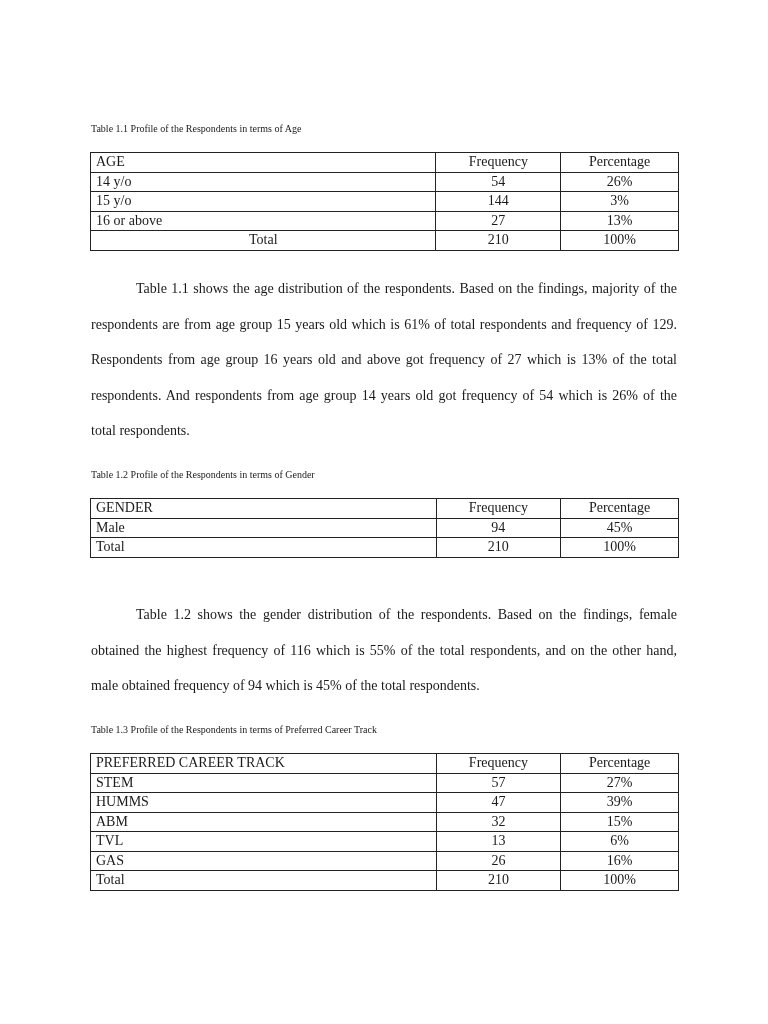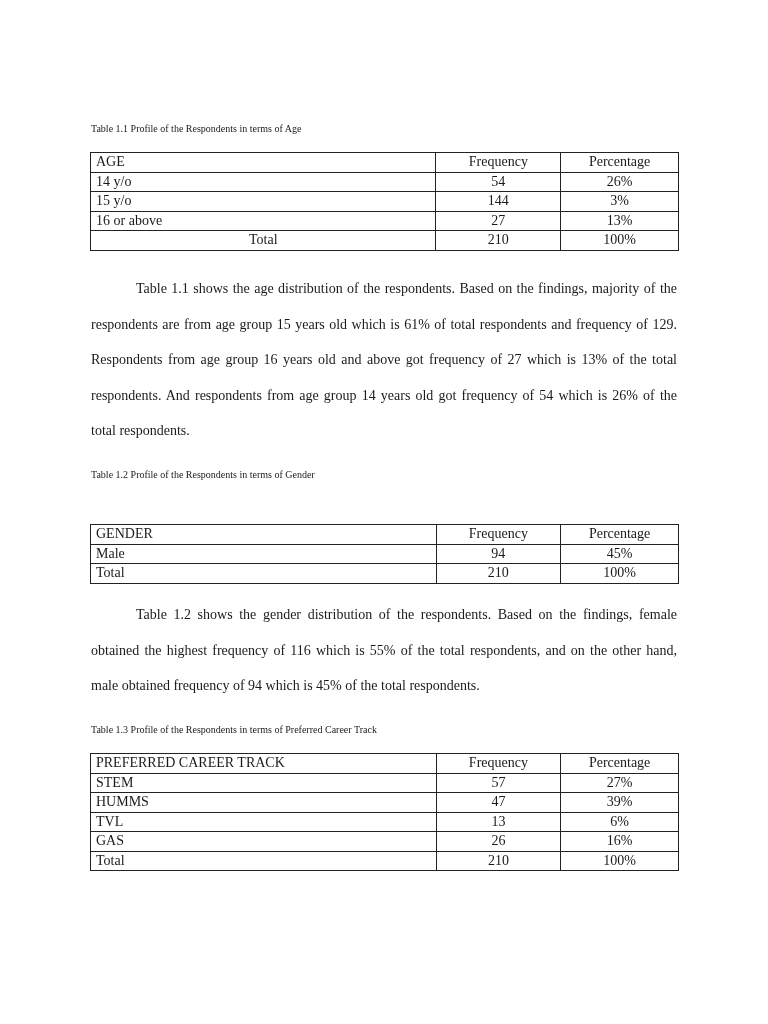--- a/index.html
+++ b/index.html
@@ -45,21 +45,21 @@
     <td class="c1 center">Total</td>
     <td class="c2">210</td>
     <td class="c3">100%</td>
   </tr>
 </tbody>
   </table>
 
 <p class="para" style="top:271px;">Table 1.1 shows the age distribution of the respondents. Based on the findings, majority of the respondents are from age group 15 years old which is 61% of total respondents and frequency of 129. Respondents from age group 16 years old and above got frequency of 27 which is 13% of the total respondents. And respondents from age group 14 years old got frequency of 54 which is 26% of the total respondents.</p>
 
 <div class="caption" style="top:469px;">Table 1.2 Profile of the Respondents in terms of Gender</div>
-<table style="top:524px;">
+<table style="top:498px;">
   <tbody>
       <tr>
     <td class="c1">GENDER</td>
     <td class="c2">Frequency</td>
     <td class="c3">Percentage</td>
   </tr>
   <tr>
     <td class="c1">Male</td>
     <td class="c2">94</td>
     <td class="c3">45%</td>
@@ -86,20 +86,25 @@
     <td class="c1">STEM</td>
     <td class="c2">57</td>
     <td class="c3">27%</td>
   </tr>
   <tr>
     <td class="c1">HUMMS</td>
     <td class="c2">47</td>
     <td class="c3">39%</td>
   </tr>
   <tr>
+    <td class="c1">ABM</td>
+    <td class="c2">32</td>
+    <td class="c3">15%</td>
+  </tr>
+  <tr>
     <td class="c1">TVL</td>
     <td class="c2">13</td>
     <td class="c3">6%</td>
   </tr>
   <tr>
     <td class="c1">GAS</td>
     <td class="c2">26</td>
     <td class="c3">16%</td>
   </tr>
   <tr>

